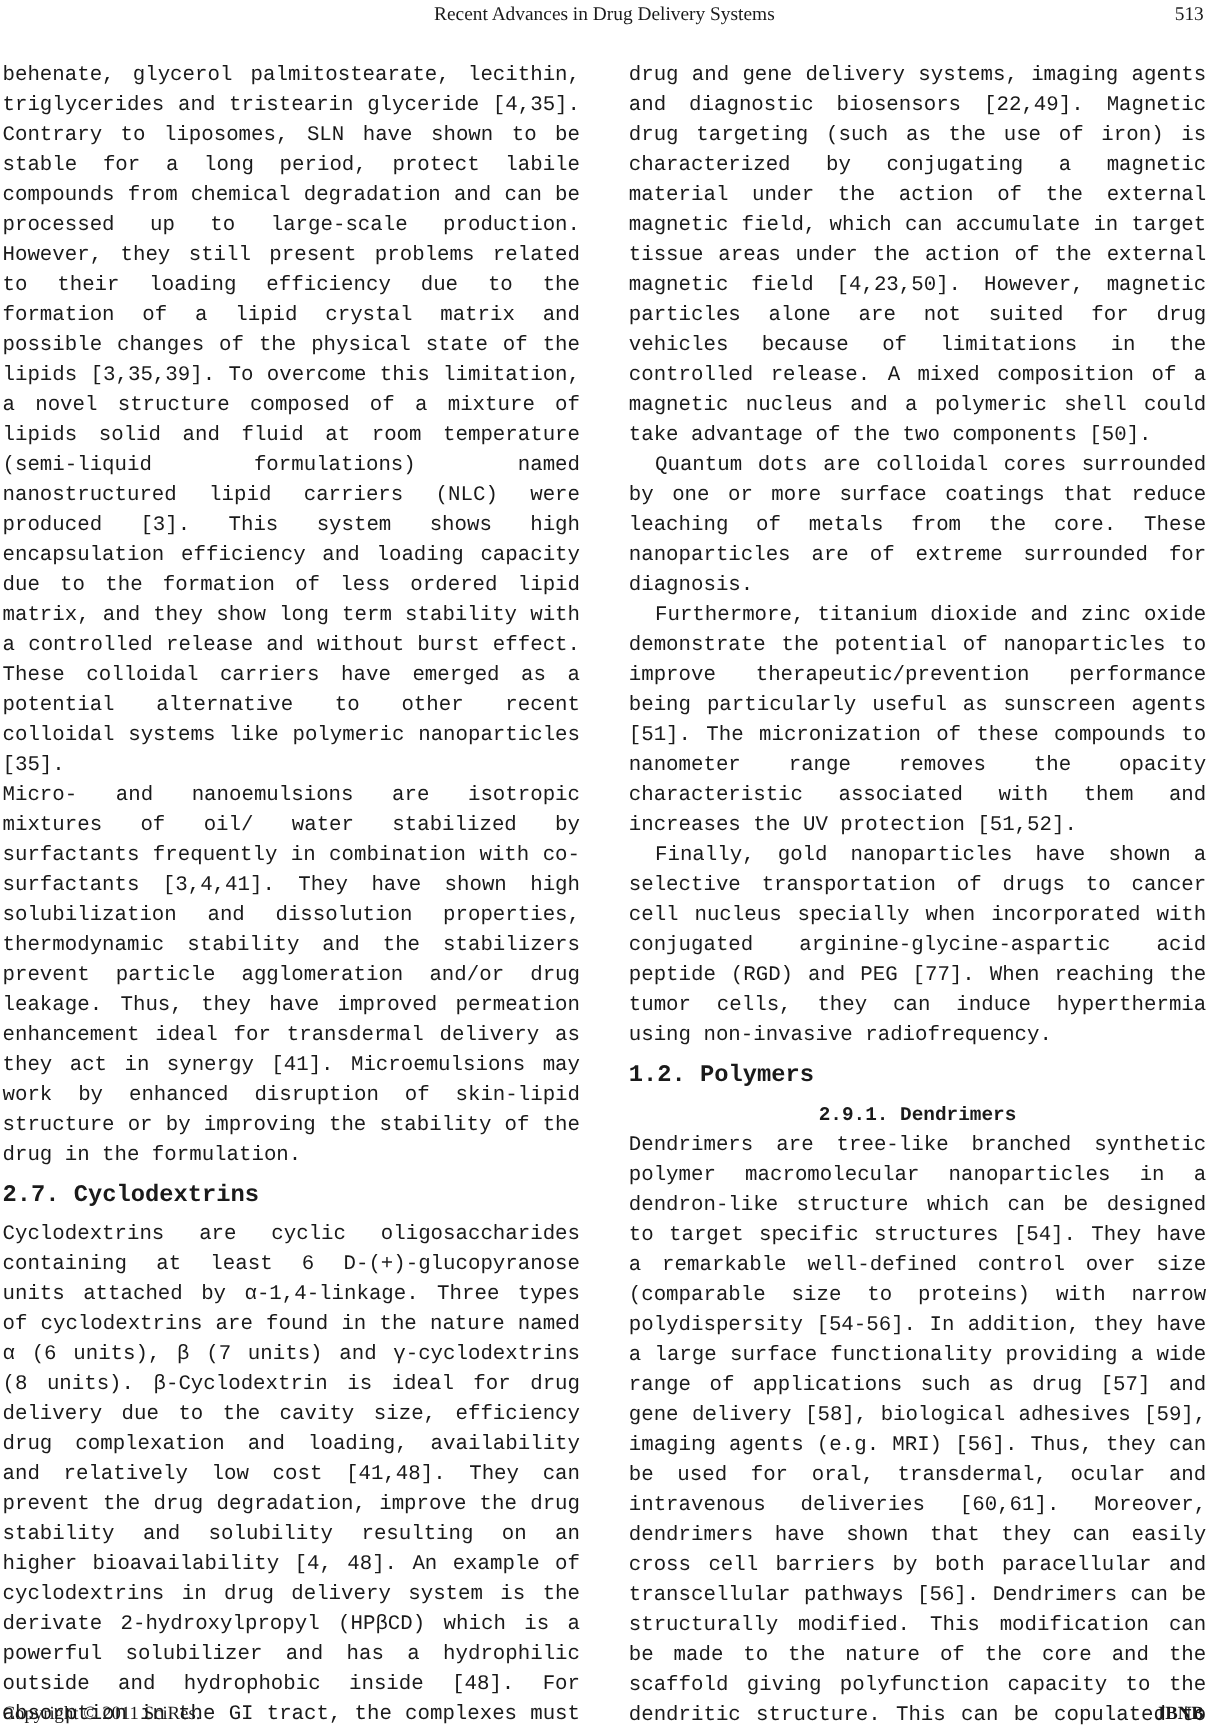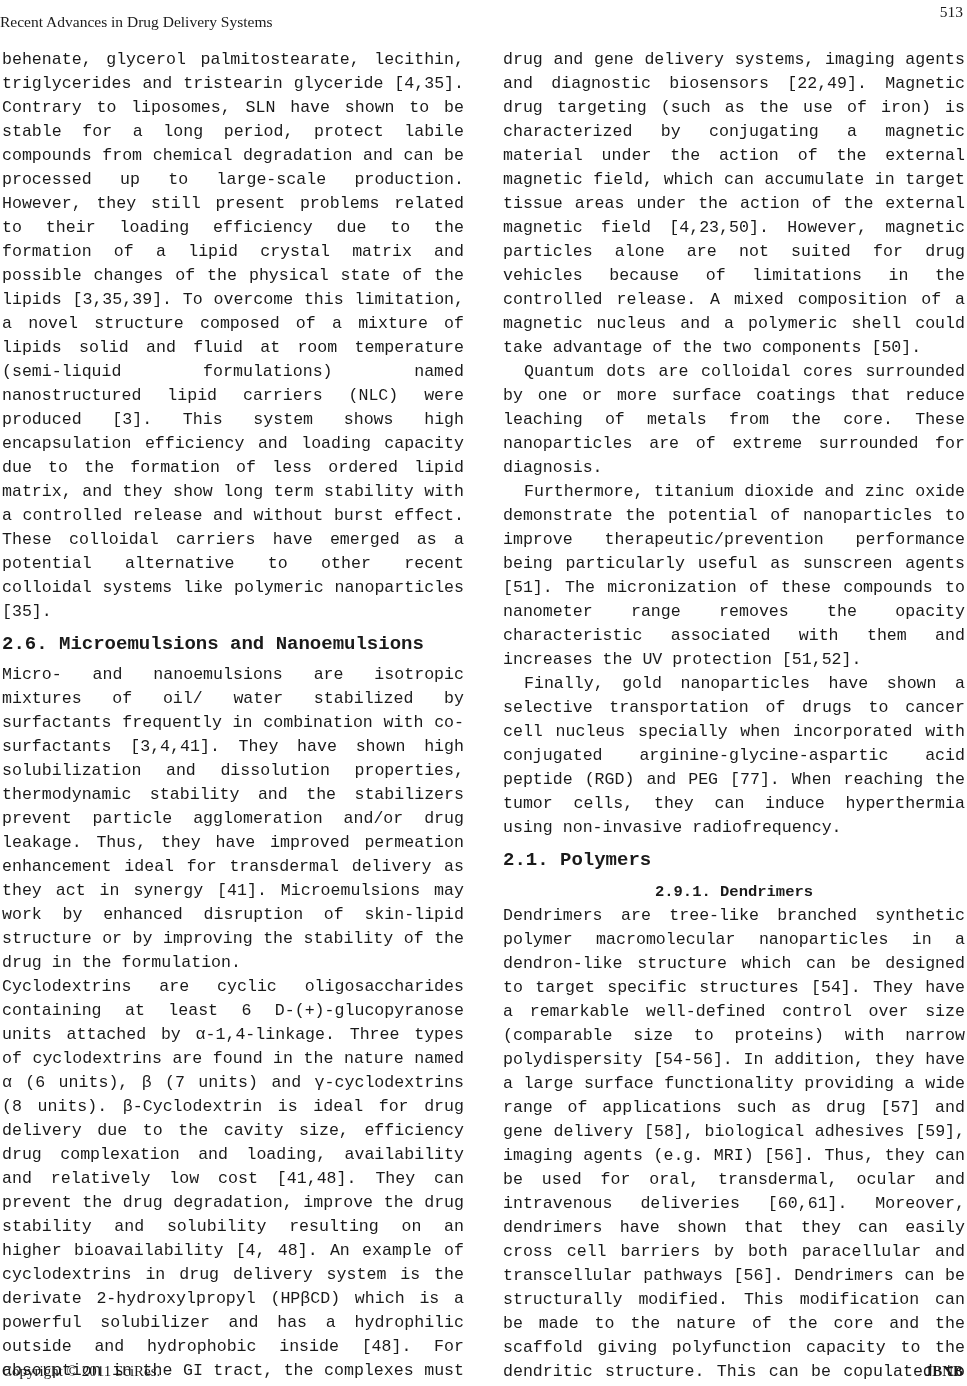--- a/index.html
+++ b/index.html
@@ -5,21 +5,21 @@
   html, body { margin: 0; padding: 0; background: #ffffff; }
   body {
     width: 967px; height: 1386px; position: relative; overflow: hidden;
     font-family: "Liberation Serif", "DejaVu Serif", serif;
     color: #1a1a1a;
   }
   .running-header {
     position: absolute; left: 0; top: 0; width: 967px; height: 24px;
     font-size: 15.5px; line-height: 22px;
   }
-  .running-header .title { position: absolute; left: 0; width: 967px; top: 11px; }
+  .running-header .title { position: absolute; left: 0; width: 967px; text-align: center; top: 1px; }
   .running-header .pageno { position: absolute; right: 4px; top: 1px; }
 
   .col {
     position: absolute; top: 48px; width: 462px;
     font-size: 16.6px; line-height: 24px;
     text-align: justify;
     font-family: Liberation Mono, monospace;
   }
   .col.left { left: 2px; }
   .col.right { left: 503px; }
@@ -44,32 +44,32 @@
 </head>
 <body>
 
 <div class="running-header">
   <span class="title">Recent Advances in Drug Delivery Systems</span>
   <span class="pageno">513</span>
 </div>
 
 <div class="col left">
   <p>behenate, glycerol palmitostearate, lecithin, triglycerides and tristearin glyceride [4,35]. Contrary to liposomes, SLN have shown to be stable for a long period, protect labile compounds from chemical degradation and can be processed up to large-scale production. However, they still present problems related to their loading efficiency due to the formation of a lipid crystal matrix and possible changes of the physical state of the lipids [3,35,39]. To overcome this limitation, a novel structure composed of a mixture of lipids solid and fluid at room temperature (semi-liquid formulations) named nanostructured lipid carriers (NLC) were produced [3]. This system shows high encapsulation efficiency and loading capacity due to the formation of less ordered lipid matrix, and they show long term stability with a controlled release and without burst effect. These colloidal carriers have emerged as a potential alternative to other recent colloidal systems like polymeric nanoparticles [35].</p>
-  <h2>2.6. Microemulsions and Nanoemulsions</h2>
   <p>Micro- and nanoemulsions are isotropic mixtures of oil/ water stabilized by surfactants frequently in combination with co-surfactants [3,4,41]. They have shown high solubilization and dissolution properties, thermodynamic stability and the stabilizers prevent particle agglomeration and/or drug leakage. Thus, they have improved permeation enhancement ideal for transdermal delivery as they act in synergy [41]. Microemulsions may work by enhanced disruption of skin-lipid structure or by improving the stability of the drug in the formulation.</p>
+  <h2>2.7. Cyclodextrins</h2>
   <p>Cyclodextrins are cyclic oligosaccharides containing at least 6 D-(+)-glucopyranose units attached by α-1,4-linkage. Three types of cyclodextrins are found in the nature named α (6 units), β (7 units) and γ-cyclodextrins (8 units). β-Cyclodextrin is ideal for drug delivery due to the cavity size, efficiency drug complexation and loading, availability and relatively low cost [41,48]. They can prevent the drug degradation, improve the drug stability and solubility resulting on an higher bioavailability [4, 48]. An example of cyclodextrins in drug delivery system is the derivate 2-hydroxylpropyl (HPβCD) which is a powerful solubilizer and has a hydrophilic outside and hydrophobic inside [48]. For absorption in the GI tract, the complexes must contact with the surface thus promoting dissociation and drug permeation across the membrane [41]. Moreover, cyclodextrins can work synergistically as permeation enhancers to improve their absorption across the skin.</p>
   <p style="text-align:left;">Inorganic nanoparticles have emerged a few years ago as</p>
 </div>
 
 <div class="col right">
   <p style="text-align-last:left;">drug and gene delivery systems, imaging agents and diagnostic biosensors [22,49]. Magnetic drug targeting (such as the use of iron) is characterized by conjugating a magnetic material under the action of the external magnetic field, which can accumulate in target tissue areas under the action of the external magnetic field [4,23,50]. However, magnetic particles alone are not suited for drug vehicles because of limitations in the controlled release. A mixed composition of a magnetic nucleus and a polymeric shell could take advantage of the two components [50].</p>
   <p class="indent">Quantum dots are colloidal cores surrounded by one or more surface coatings that reduce leaching of metals from the core. These nanoparticles are of extreme surrounded for diagnosis.</p>
   <p class="indent">Furthermore, titanium dioxide and zinc oxide demonstrate the potential of nanoparticles to improve therapeutic/prevention performance being particularly useful as sunscreen agents [51]. The micronization of these compounds to nanometer range removes the opacity characteristic associated with them and increases the UV protection [51,52].</p>
   <p class="indent">Finally, gold nanoparticles have shown a selective transportation of drugs to cancer cell nucleus specially when incorporated with conjugated arginine-glycine-aspartic acid peptide (RGD) and PEG [77]. When reaching the tumor cells, they can induce hyperthermia using non-invasive radiofrequency.</p>
-  <h2>2.1. Polymers</h2>
+  <h2>1.2. Polymers</h2>
   <h3>2.9.1. Dendrimers</h3>
   <p style="text-align-last:justify;">Dendrimers are tree-like branched synthetic polymer macromolecular nanoparticles in a dendron-like structure which can be designed to target specific structures [54]. They have a remarkable well-defined control over size (comparable size to proteins) with narrow polydispersity [54-56]. In addition, they have a large surface functionality providing a wide range of applications such as drug [57] and gene delivery [58], biological adhesives [59], imaging agents (e.g. MRI) [56]. Thus, they can be used for oral, transdermal, ocular and intravenous deliveries [60,61]. Moreover, dendrimers have shown that they can easily cross cell barriers by both paracellular and transcellular pathways [56]. Dendrimers can be structurally modified. This modification can be made to the nature of the core and the scaffold giving polyfunction capacity to the dendritic structure. This can be copulated to an antibody and its production can be through divergent and convergent routes or other techniques such as self-assembling synthesis, lego chemistry and click chemisty [54,57]. Their size, molecular weight and number of surface functional groups can be modulated through the increase in generation number (1 nm per generation) [56,</p>
 </div>
 
 <div class="footer">
   <span class="copy">Copyright © 2011 SciRes.</span>
   <span class="journal">JBNB</span>
 </div>
 
 </body></html>

